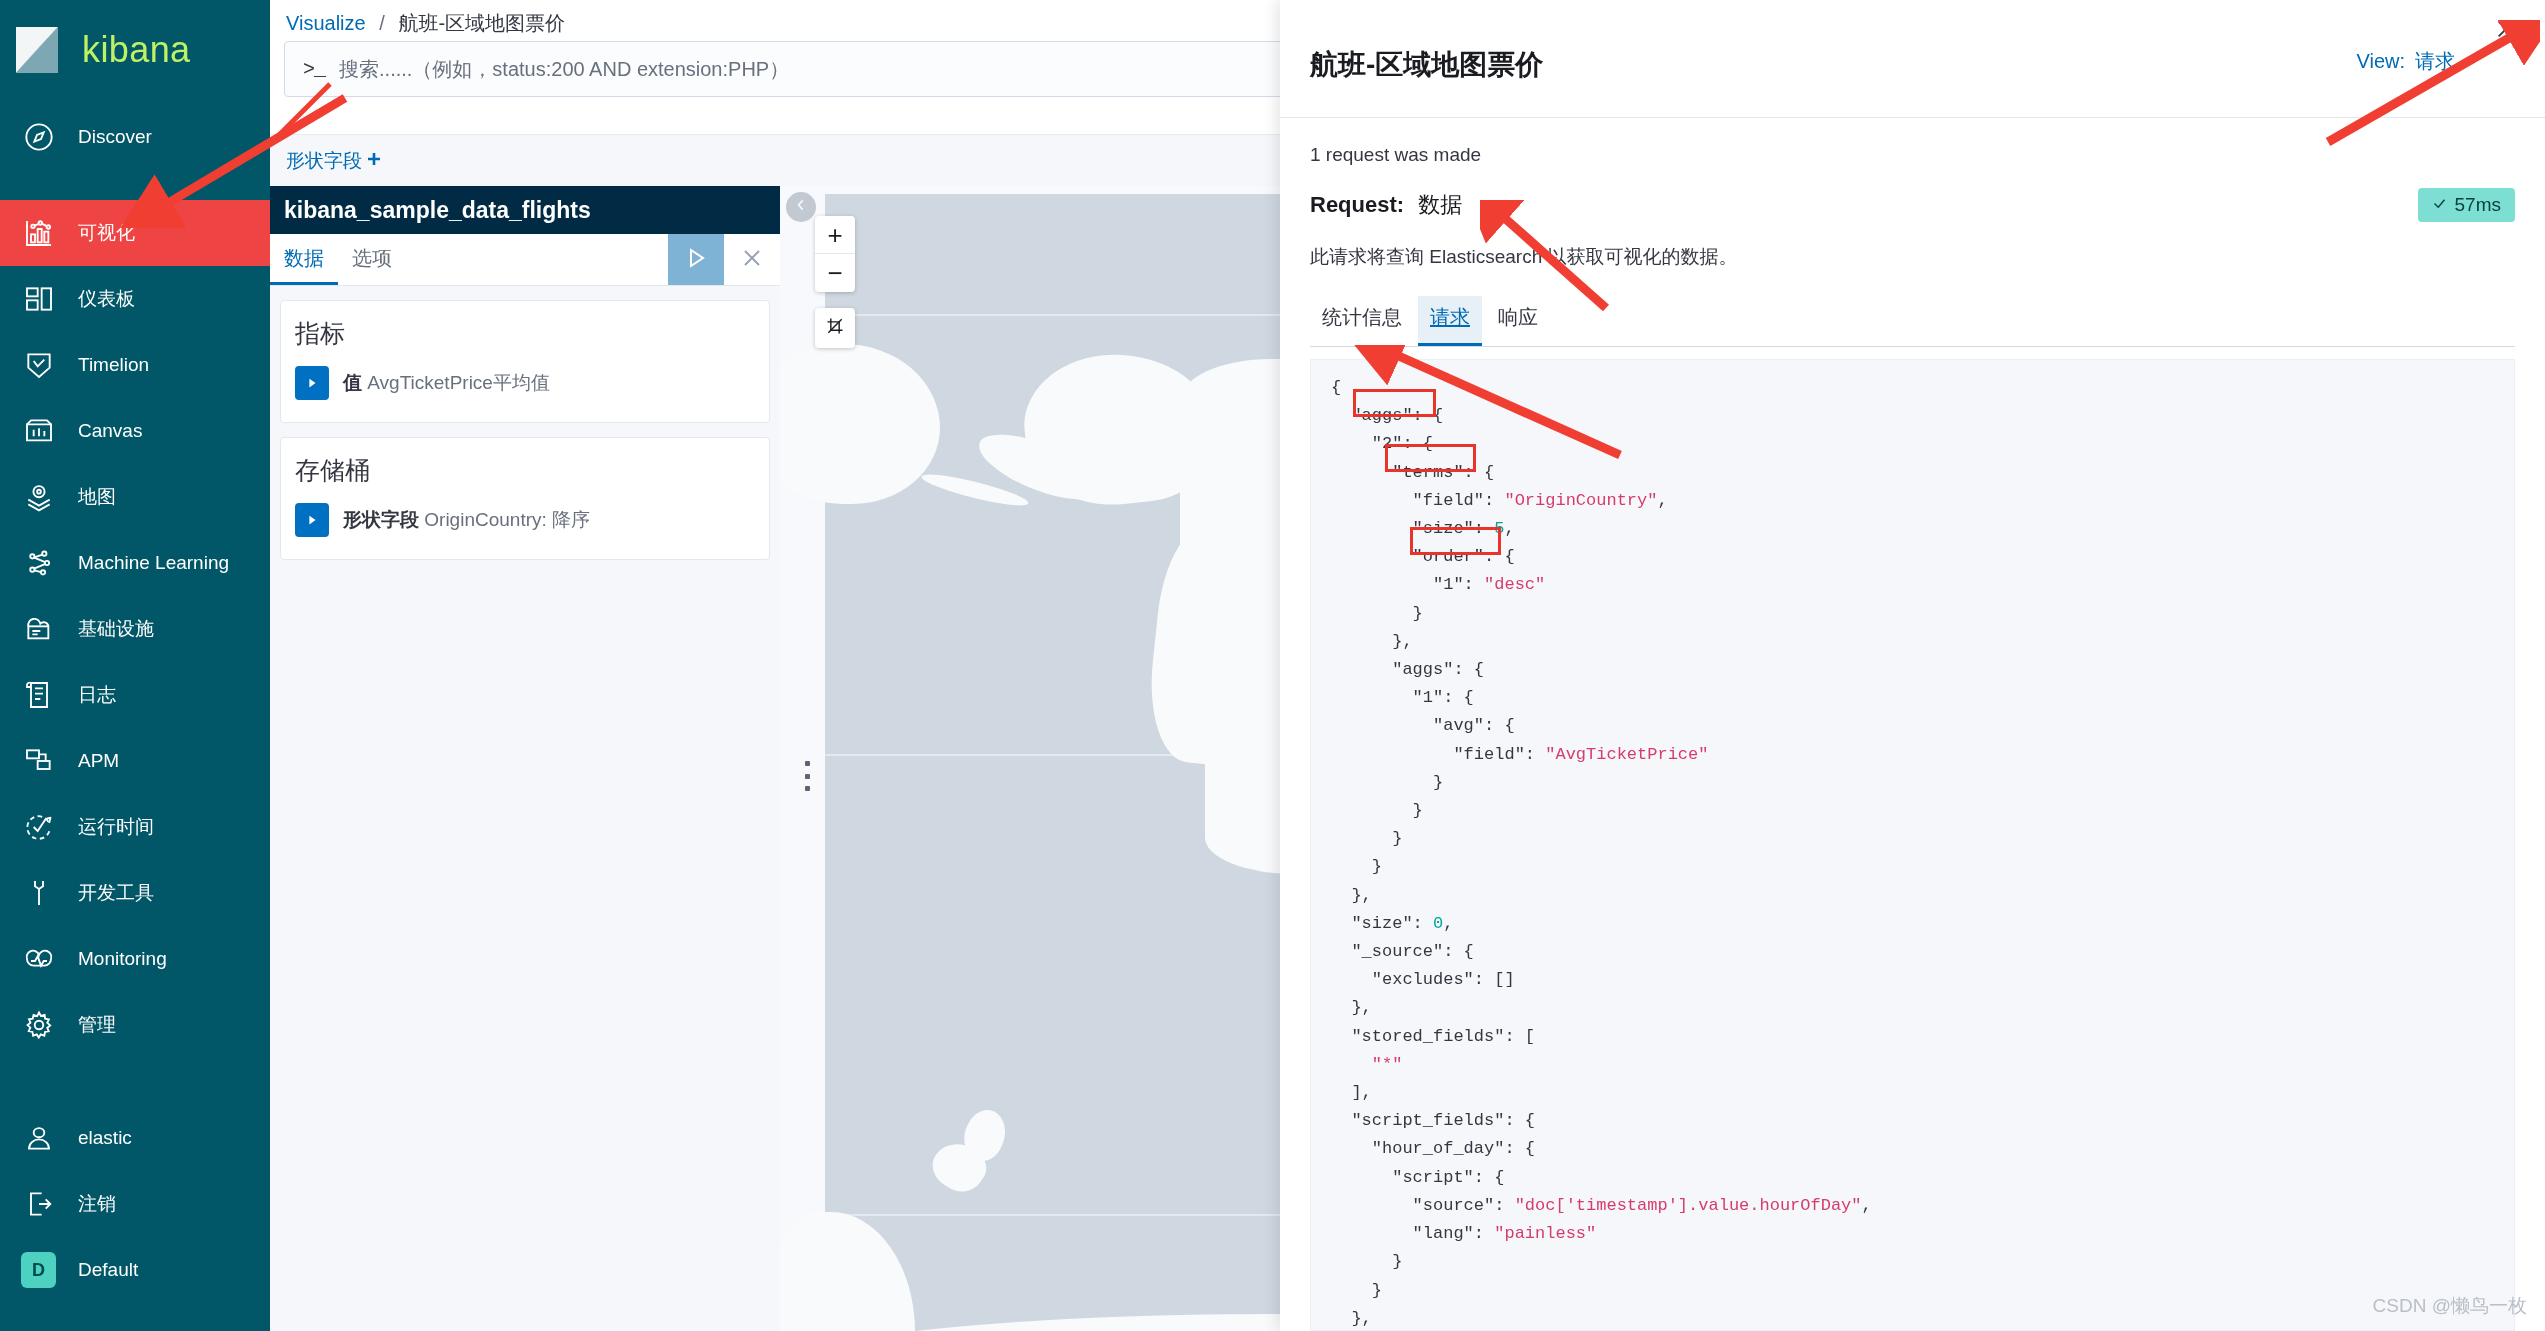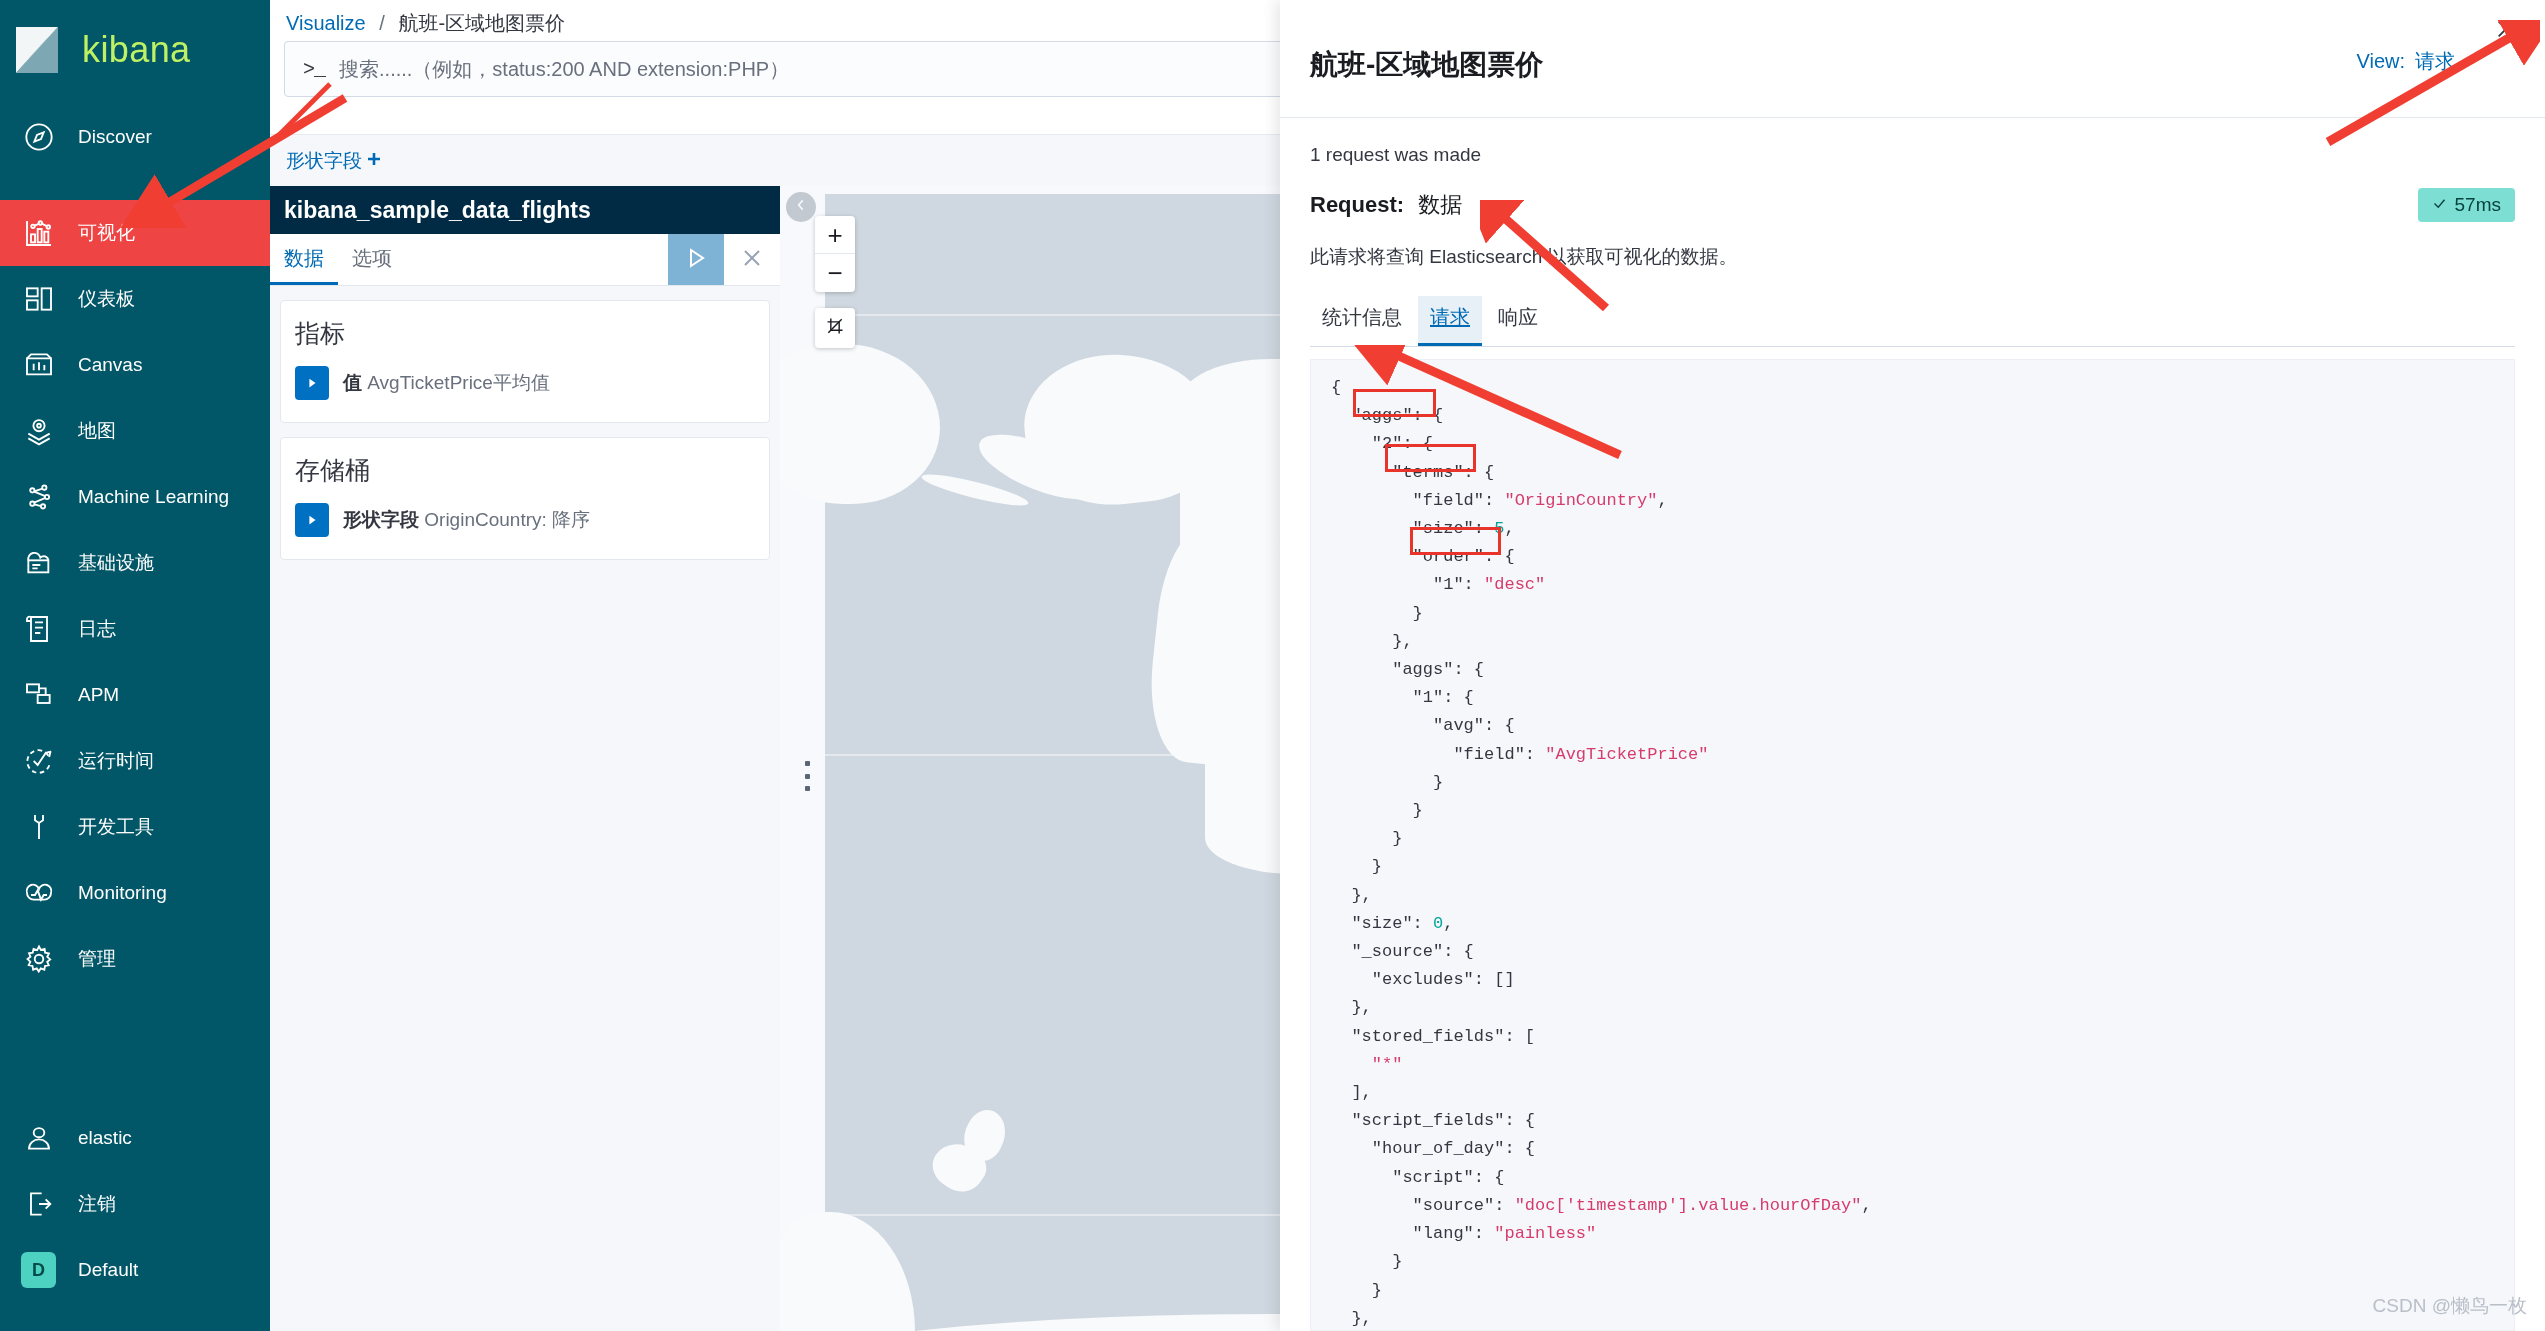--- a/index.html
+++ b/index.html
@@ -282,20 +282,29 @@
         <span class="nav-icon">
             <svg viewBox="0 0 24 24">
               <rect x="3" y="4" width="8" height="6"></rect>
               <rect x="3" y="13" width="8" height="7"></rect>
               <rect x="14" y="4" width="7" height="16"></rect>
             </svg>
           </span>
         <span>仪表板</span>
       </div>
 
+      <div class="nav-item">
+        <span class="nav-icon">
+            <svg viewBox="0 0 24 24">
+              <path d="M4 4 L20 4 L20 14 L12 21 L4 14 Z"></path>
+              <path d="M8 9 L11 13 L16 8"></path>
+            </svg>
+          </span>
+        <span>Timelion</span>
+      </div>
 
       <div class="nav-item">
         <span class="nav-icon">
             <svg viewBox="0 0 24 24">
               <path d="M3 7 L21 7 L21 19 L3 19 Z"></path>
               <path d="M3 7 L6 4 L18 4 L21 7"></path>
               <path d="M8 11 L8 16 M12 10 L12 16 M16 12 L16 16"></path>
             </svg>
           </span>
         <span>Canvas</span>

